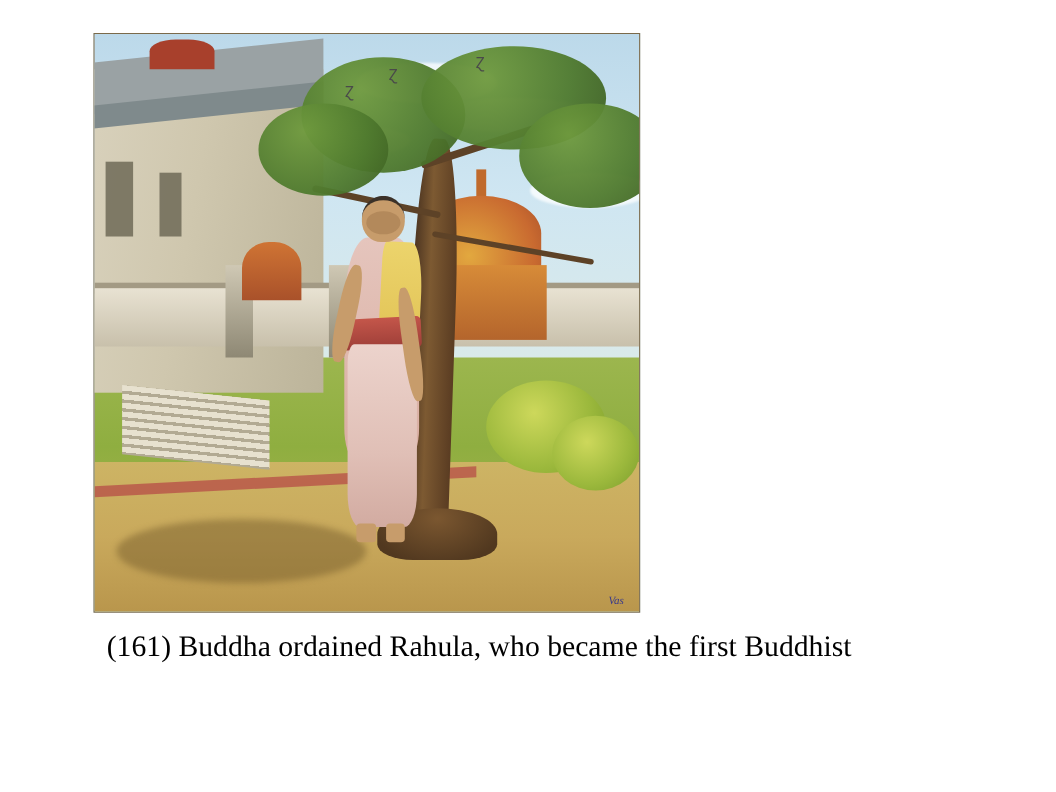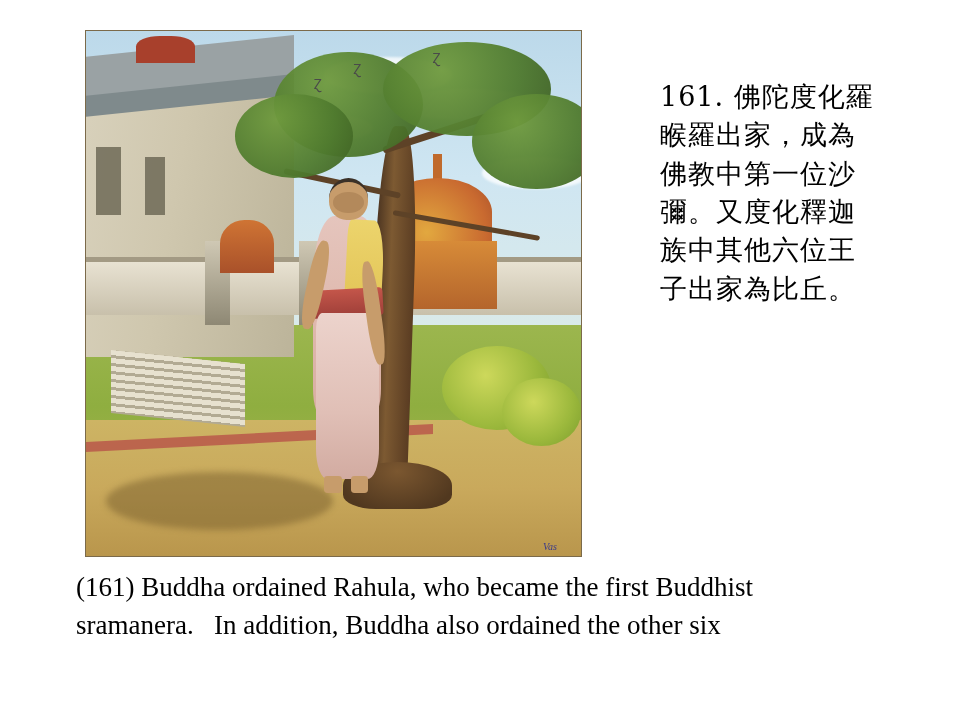--- a/index.html
+++ b/index.html
@@ -277,21 +277,21 @@
     border-radius: 40%;
   }
   .monk-leg {
     position: absolute;
     background: #c79c6b;
     border-radius: 20%;
   }
 
   .signature {
     position: absolute;
-    right: 24px;
+    right: 14px;
     bottom: 4px;
     color: #3a3a8a;
     font-size: 10px;
     font-style: italic;
     font-family: "Liberation Serif", serif;
   }
 
   
   #chinese-caption {
     position: absolute;
@@ -302,21 +302,21 @@
     font-family: "DejaVu Serif", serif;
     font-size: 27px;
     line-height: 1.42;
     letter-spacing: 1px;
     white-space: pre-line;
   }
 
   
   #english-caption {
     position: absolute;
-    left: 76px;
+    left: 97px;
     top: 568px;
     width: 800px;
     color: #000000;
     font-family: "Liberation Serif", serif;
     font-size: 27px;
     line-height: 1.42;
   }
   #english-caption .line { white-space: pre; }
 </style>
 </head>
@@ -383,25 +383,18 @@
         <div class="monk-leg" style="left:28%;top:86%;width:16%;height:5%;"></div>
         <div class="monk-leg" style="left:52%;top:86%;width:16%;height:5%;"></div>
         <div class="monk-head"></div>
         <div class="monk-face-shadow"></div>
       </div>
 
       <div class="signature">Vas</div>
     </div>
   </div>
 
-  <div id="chinese-caption">161.  佛陀度化羅
-睺羅出家，成為
-佛教中第一位沙
-彌。又度化釋迦
-族中其他六位王
-子出家為比丘。</div>
 
   <div id="english-caption">
     <div class="line">(161) Buddha ordained Rahula, who became the first Buddhist</div>
-    <div class="line">sramanera.   In addition, Buddha also ordained the other six</div>
   </div>
 
 </div>
 
 </body></html>

